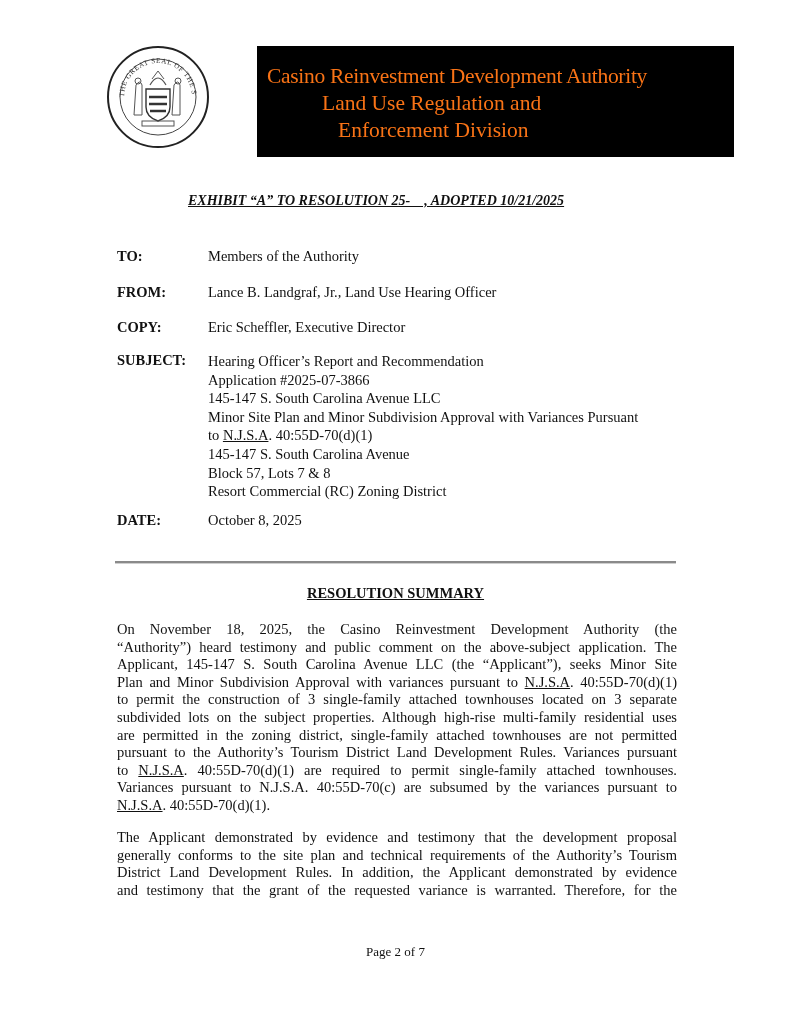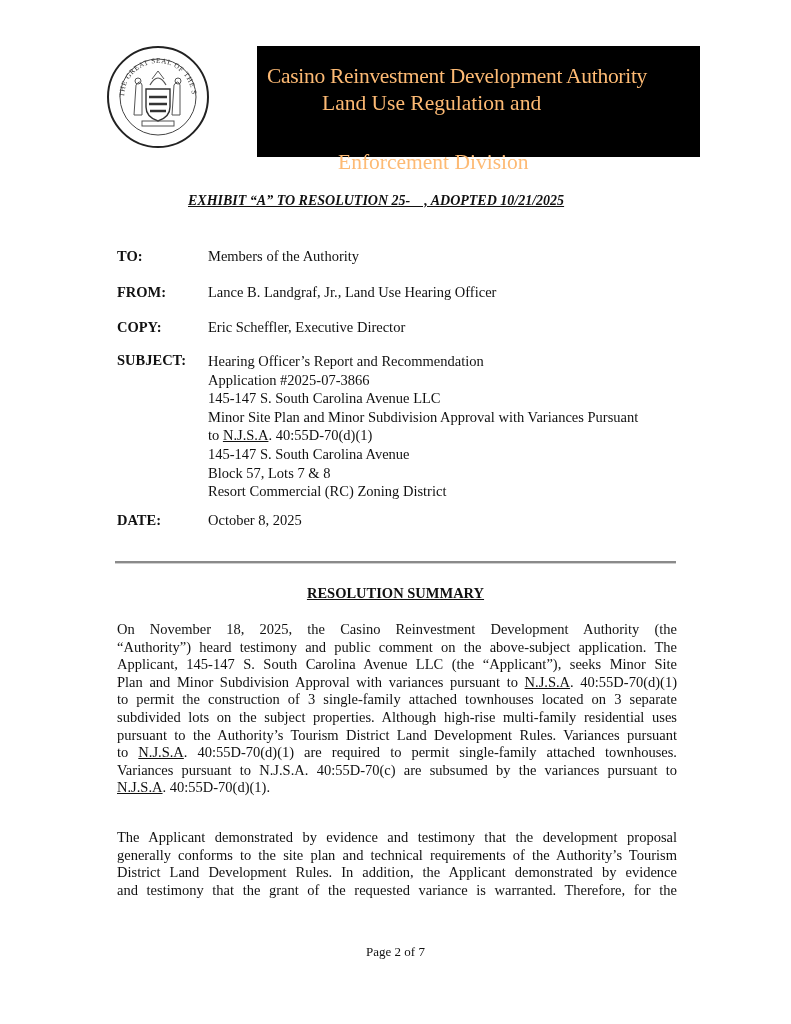--- a/index.html
+++ b/index.html
@@ -2,24 +2,24 @@
 <html><head>
   <meta charset="utf-8">
   <style>
     html, body { margin: 0; padding: 0; background: #ffffff; }
     body { width: 791px; height: 1024px; position: relative; overflow: hidden;
            font-family: "Liberation Serif", "DejaVu Serif", serif; color: #111; }
     .page { position: absolute; left: 0; top: 0; width: 791px; height: 1024px; }
 
     .seal { position: absolute; left: 106px; top: 45px; width: 104px; height: 104px; }
     .banner { position: absolute; left: 257px; top: 46px; width: 443px; height: 111px;
-              background: #000; color: #fdba74; }
+              background: #000; color: #f97316; padding-left: 34px; }
     .banner .l1 { position: absolute; left: 10px; top: 18px; font-size: 21.5px; white-space: nowrap; letter-spacing: -0.3px; }
     .banner .l2 { position: absolute; left: 65px; top: 45px; font-size: 21.5px; white-space: nowrap; text-align: right; }
-    .banner .l3 { position: absolute; left: 81px; top: 72px; font-size: 21.5px; white-space: nowrap; margin-top: 32px; }
+    .banner .l3 { position: absolute; left: 81px; top: 72px; font-size: 21.5px; white-space: nowrap; }
 
     .exhibit { position: absolute; left: 188px; top: 193px; font-size: 14px; font-weight: bold;
                font-style: italic; text-decoration: underline; white-space: nowrap; }
 
     .memo-label { position: absolute; left: 117px; font-size: 14.5px; font-weight: bold; white-space: nowrap; }
     .memo-value { position: absolute; left: 208px; font-size: 14.5px; white-space: nowrap; }
     .memo-lines { position: absolute; left: 208px; top: 352px; font-size: 14.5px; line-height: 18.6px; }
     .memo-lines div { white-space: nowrap; }
     .u { text-decoration: underline; }
 
@@ -105,20 +105,21 @@
     <span>RESOLUTION SUMMARY</span>
   </div>
 
   <div class="para" style="top:621px">
     <span class="ln">On November 18, 2025, the Casino Reinvestment Development Authority (the</span>
     <span class="ln">“Authority”) heard testimony and public comment on the above-subject application.  The</span>
     <span class="ln">Applicant, 145-147 S. South Carolina Avenue LLC (the “Applicant”), seeks Minor Site</span>
     <span class="ln"><span style="white-space:pre">Plan and Minor Subdivision Approval with variances pursuant to </span><span class="u">N.J.S.A</span><span>. 40:55D-70(d)(1)</span></span>
     <span class="ln">to permit the construction of 3 single-family attached townhouses located on 3 separate</span>
     <span class="ln">subdivided lots on the subject properties.  Although high-rise multi-family residential uses</span>
+    <span class="ln">are permitted in the zoning district, single-family attached townhouses are not permitted</span>
     <span class="ln">pursuant to the Authority’s Tourism District Land Development Rules.  Variances pursuant</span>
     <span class="ln"><span style="white-space:pre">to </span><span class="u">N.J.S.A</span><span>. 40:55D-70(d)(1) are required to permit single-family attached townhouses.</span></span>
     <span class="ln">Variances pursuant to N.J.S.A. 40:55D-70(c) are subsumed by the variances pursuant to</span>
     <span class="ln last"><span class="u">N.J.S.A</span><span>. 40:55D-70(d)(1).</span></span>
   </div>
 
   <div class="para" style="top:829px">
     <span class="ln">The Applicant demonstrated by evidence and testimony that the development proposal</span>
     <span class="ln">generally conforms to the site plan and technical requirements of the Authority’s Tourism</span>
     <span class="ln">District Land Development Rules.  In addition, the Applicant demonstrated by evidence</span>

